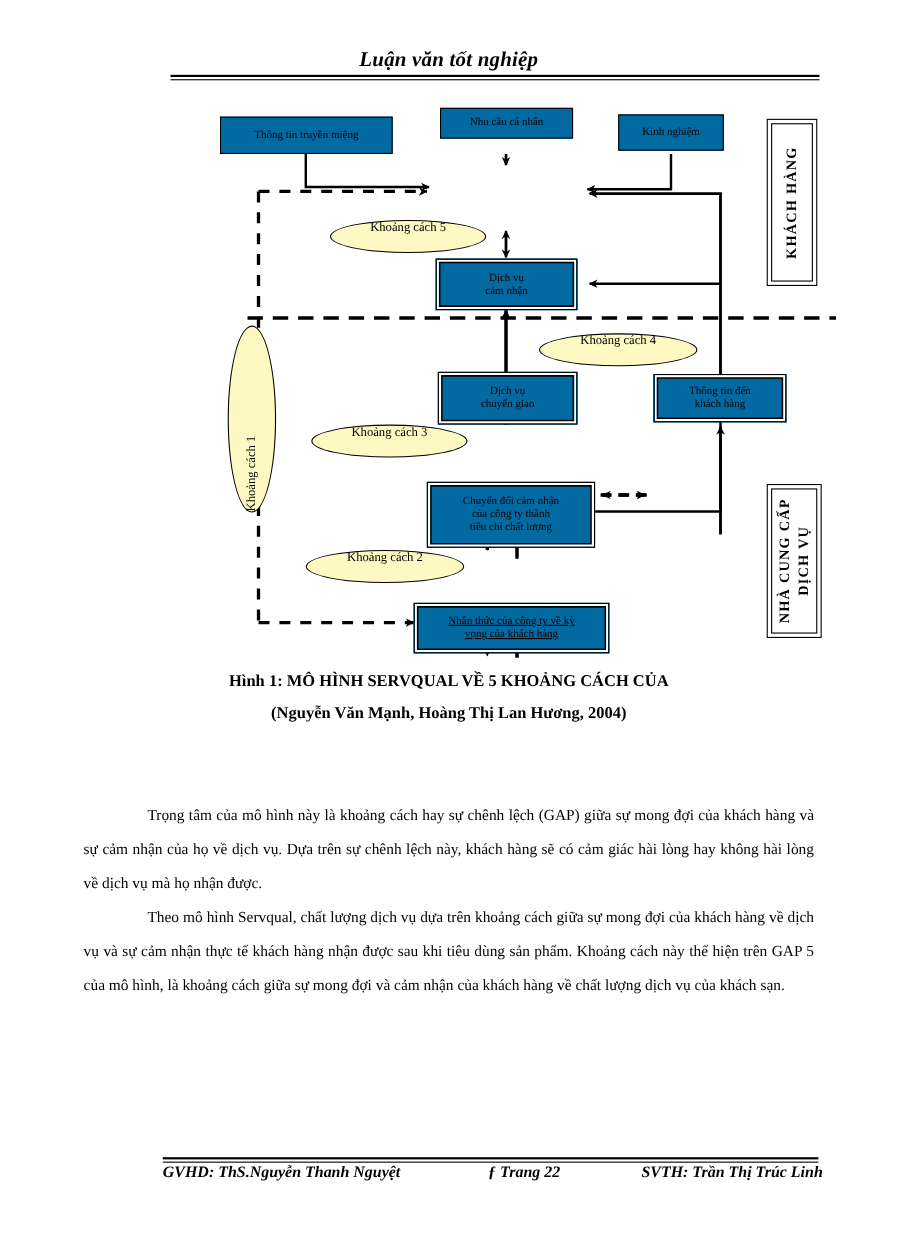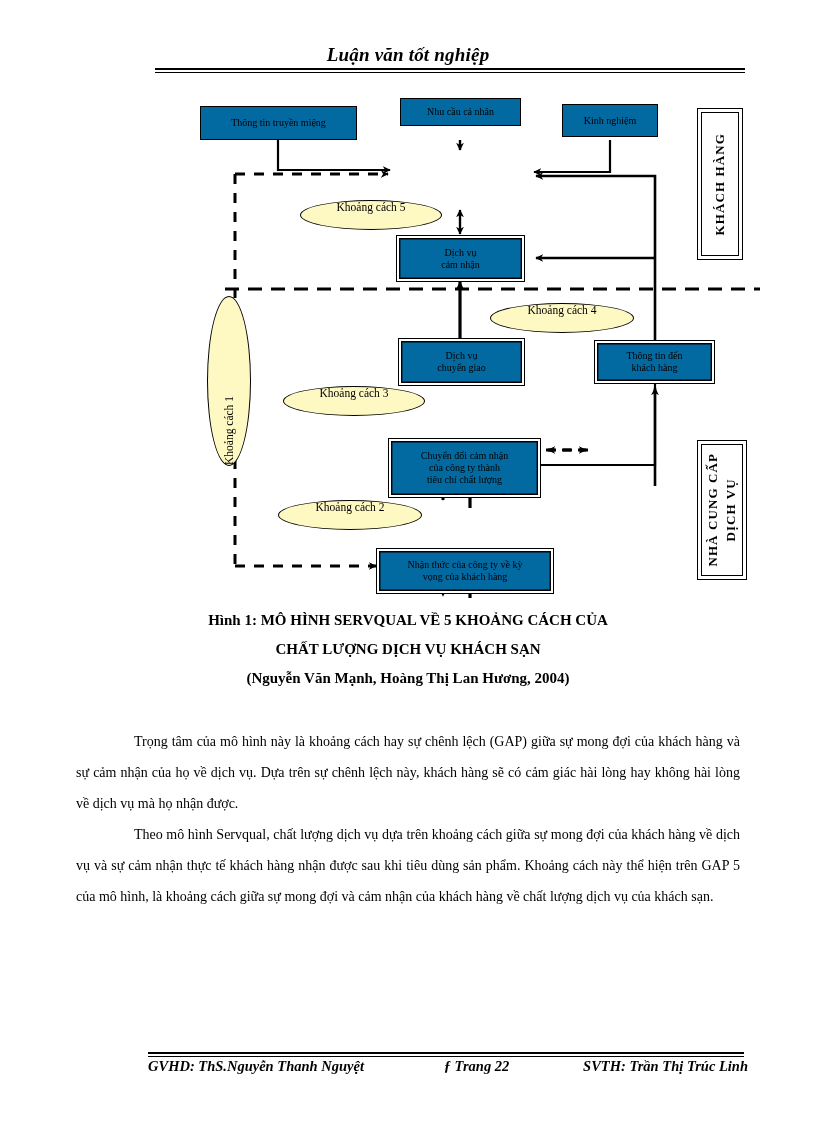--- a/index.html
+++ b/index.html
@@ -255,21 +255,21 @@
     <span>Chuyển đổi cảm nhận
 của công ty thành
 tiêu chí chất lượng</span>
   </div>
 
   <div class="fig-box b-double" style="left:594px;top:252px;width:121px;height:44px;white-space:pre-line;">
     <span>Thông tin đến
 khách hàng</span>
   </div>
 
-  <div class="fig-box b-double" style="left:376px;top:460px;width:178px;height:46px;white-space:pre-line;">
+  <div class="fig-box b-double" style="left:376px;top:460px;width:178px;height:46px;white-space:pre-line;text-decoration:underline;">
     <span>Nhận thức của công ty về kỳ
 vọng của khách hàng</span>
   </div>
 
   <div class="gap-ellipse vertical" style="left:207px;top:208px;width:44px;height:170px;">
     <span>Khoảng cách 1</span>
   </div>
 
   <div class="gap-ellipse" style="left:278px;top:412px;width:144px;height:30px;">
     <span>Khoảng cách 2</span>
@@ -297,21 +297,20 @@
     <div class="inner">
       <span class="vtext">NHÀ CUNG CẤP
 DỊCH VỤ</span>
     </div>
   </div>
 
 </div>
 
 <div id="caption">
   <div>Hình 1: MÔ HÌNH SERVQUAL VỀ 5 KHOẢNG CÁCH CỦA</div>
-  <div>CHẤT LƯỢNG DỊCH VỤ KHÁCH SẠN</div>
   <div>(Nguyễn Văn Mạnh, Hoàng Thị Lan Hương, 2004)</div>
 </div>
 
 <div id="body-text">
   <p>Trọng tâm của mô hình này là khoảng cách hay sự chênh lệch (GAP) giữa sự mong đợi của khách hàng và sự cảm nhận của họ về dịch vụ. Dựa trên sự chênh lệch này, khách hàng sẽ có cảm giác hài lòng hay không hài lòng về dịch vụ mà họ nhận được.</p>
   <p>Theo mô hình Servqual, chất lượng dịch vụ dựa trên khoảng cách giữa sự mong đợi của khách hàng về dịch vụ và sự cảm nhận thực tế khách hàng nhận được sau khi tiêu dùng sản phẩm. Khoảng cách này thể hiện trên GAP 5 của mô hình, là khoảng cách giữa sự mong đợi và cảm nhận của khách hàng về chất lượng dịch vụ của khách sạn.</p>
 </div>
 
 <div id="footer-rule"></div>
 <div id="footer">

